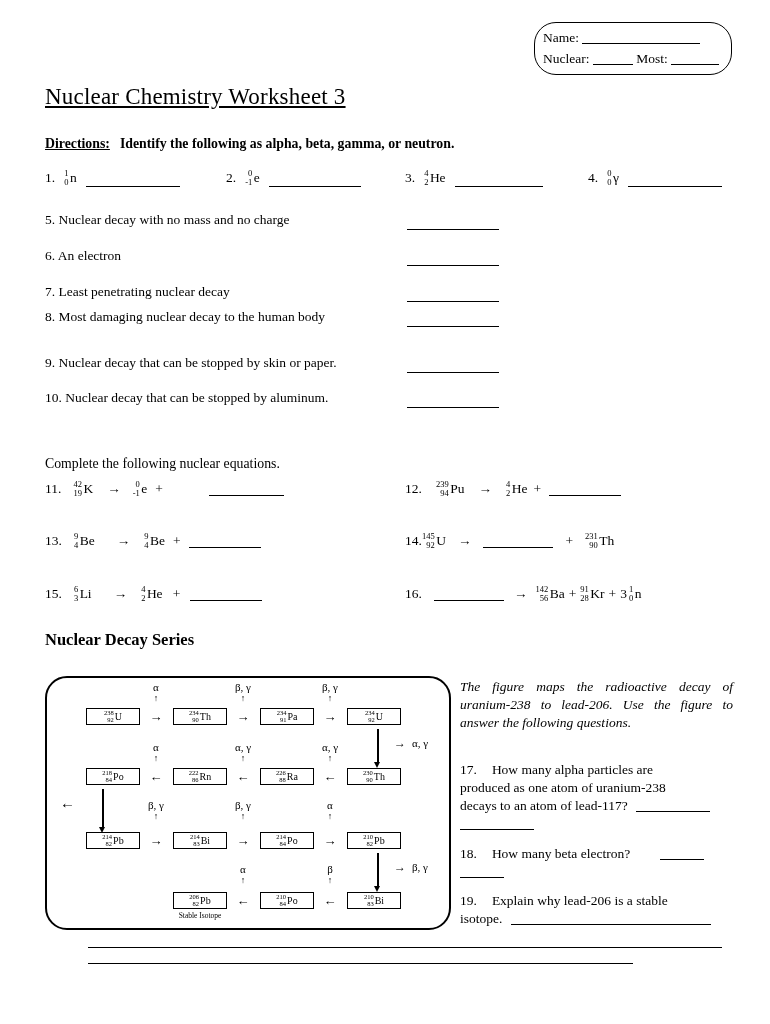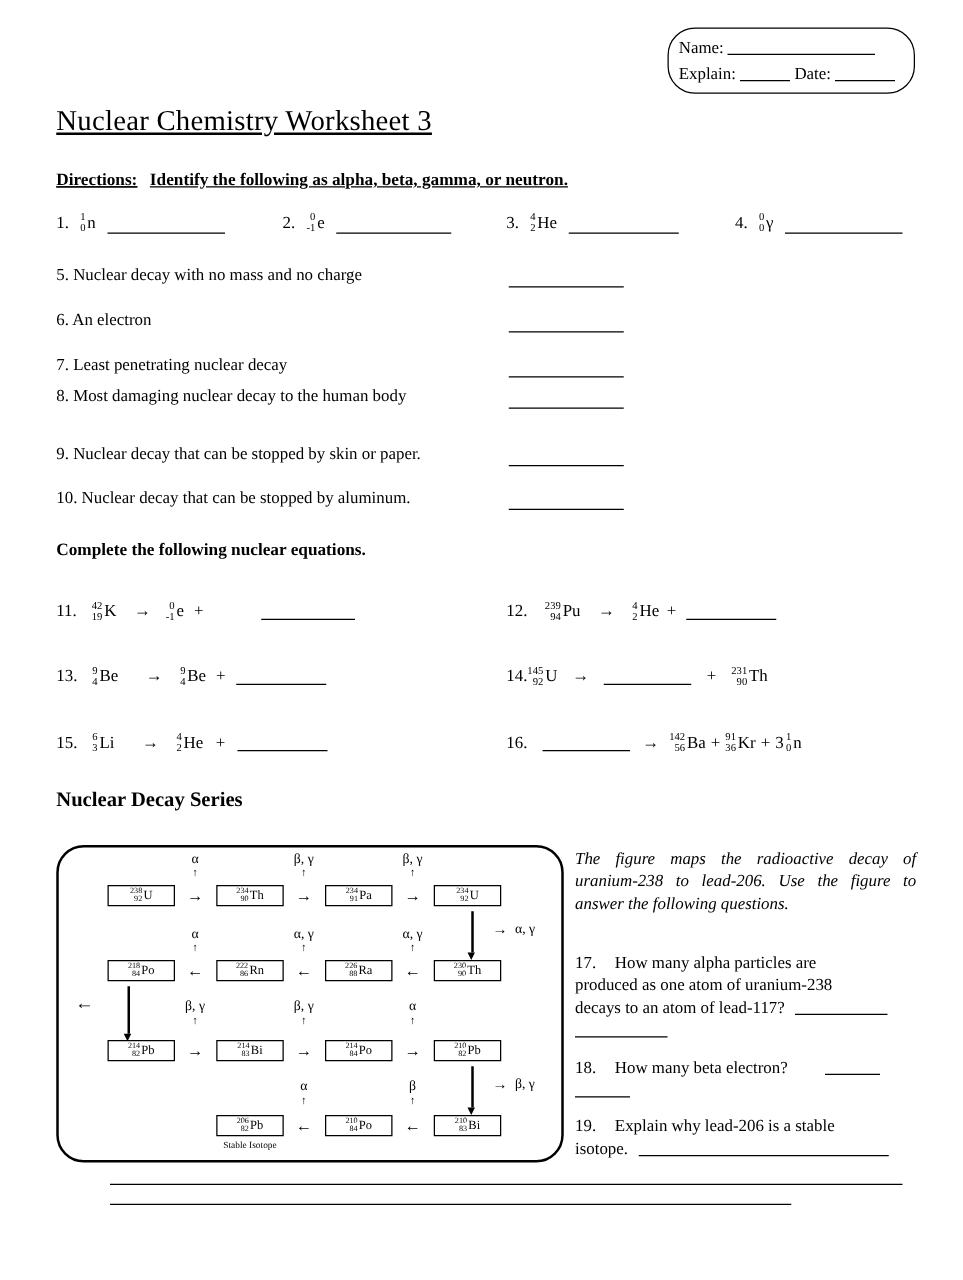--- a/index.html
+++ b/index.html
@@ -10,39 +10,39 @@
     overflow:hidden;
   }
   .abs { position:absolute;border-radius:22px; }
   .blank { display:inline-block; height:13px; border-bottom:1.3px solid #000; position:relative; top:2px; }
 
   
   .header-box { left:534px; top:22px; width:198px; border:1px solid #000; padding:4px 8px 5px 8px; font-size:13.5px; line-height:21px; }
 
   .title { left:45px; top:84px; font-size:23px; letter-spacing:0.2px; text-decoration:underline; }
 
-  .directions { left:45px; top:136px; font-size:13.8px; font-weight:bold;text-decoration:underline; }
+  .directions { left:45px; top:136px; font-size:13.8px; font-weight:bold; }
   .directions .dlabel { text-decoration:underline; margin-right:10px; }
 
   
   .ident { top:166px; height:24px; display:flex; align-items:center; font-size:13.5px; }
   .ident .num { margin-right:9px; }
   .ident .nuclide { margin-right:9px; }
 
   
   .nuclide { display:inline-flex; align-items:center; }
   .stack { display:inline-flex; flex-direction:column; align-items:flex-end; line-height:1.02; font-size:8.5px; margin-right:1.5px; }
   .sym { font-size:13.5px; }
 
   
   .qwrap { left:45px; top:212px; width:470px; }
   .qrow { position:absolute; left:0; width:470px; height:22px; font-size:13.5px; }
   .qrow .qblank { position:absolute; left:362px; top:5px; width:92px; height:13px; border-bottom:1.3px solid #000; }
 
-  .sec-head { left:45px; top:432px; font-size:13.8px; font-weight:bold; }
+  .sec-head { left:45px; top:456px; font-size:13.8px; font-weight:normal; }
 
   
   .eq { position:absolute; height:24px; display:flex; align-items:center; font-size:13.5px; }
   .eq > span { margin-right:10px; }
   .eq .blank { top:0; }
 
   .decay-head { left:45px; top:630px; font-size:16.5px; font-weight:bold; }
 
   
   .figure { left:45px; top:676px; width:406px; height:254px; border:2px solid #000; }
@@ -73,23 +73,23 @@
 <body>
 
 <div class="page">
 
   <div class="abs header-box">
     <div>
       <span>Name:</span>
       <span class="blank" style="width:118px"></span>
     </div>
     <div>
-      <span>Explain:</span>
+      <span>Nuclear:</span>
       <span class="blank" style="width:40px"></span>
-      <span>Date:</span>
+      <span>Most:</span>
       <span class="blank" style="width:48px"></span>
     </div>
   </div>
 
   <div class="abs title">Nuclear Chemistry Worksheet 3</div>
 
   <div class="abs directions">
     <span class="dlabel">Directions:</span><span>Identify the following as alpha, beta, gamma, or neutron.</span>
   </div>
 
@@ -283,21 +283,21 @@
         <span class="stack">
           <span>142</span>
           <span>56</span>
         </span>
         <span class="sym">Ba</span>
       </span>
     <span style="margin-right:4px">+</span>
     <span class="nuclide" style="margin-right:4px">
         <span class="stack">
           <span>91</span>
-          <span>36</span>
+          <span>28</span>
         </span>
         <span class="sym">Kr</span>
       </span>
     <span style="margin-right:4px">+</span>
     <span style="margin-right:2px">3</span>
     <span class="nuclide">
         <span class="stack">
           <span>1</span>
           <span>0</span>
         </span>

